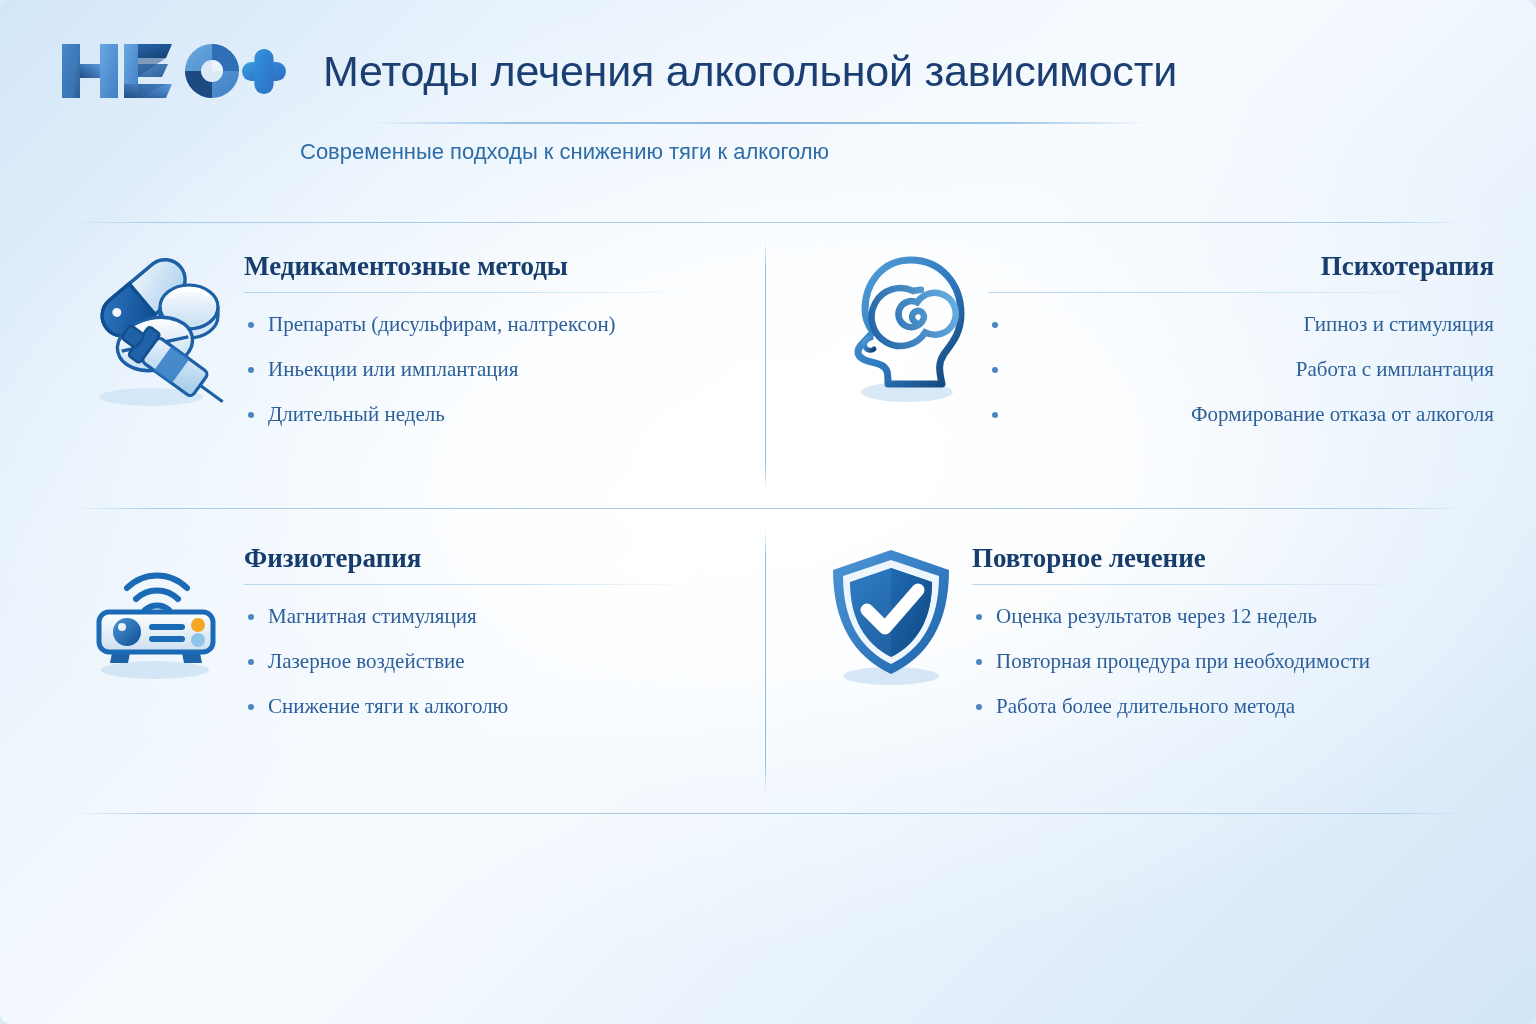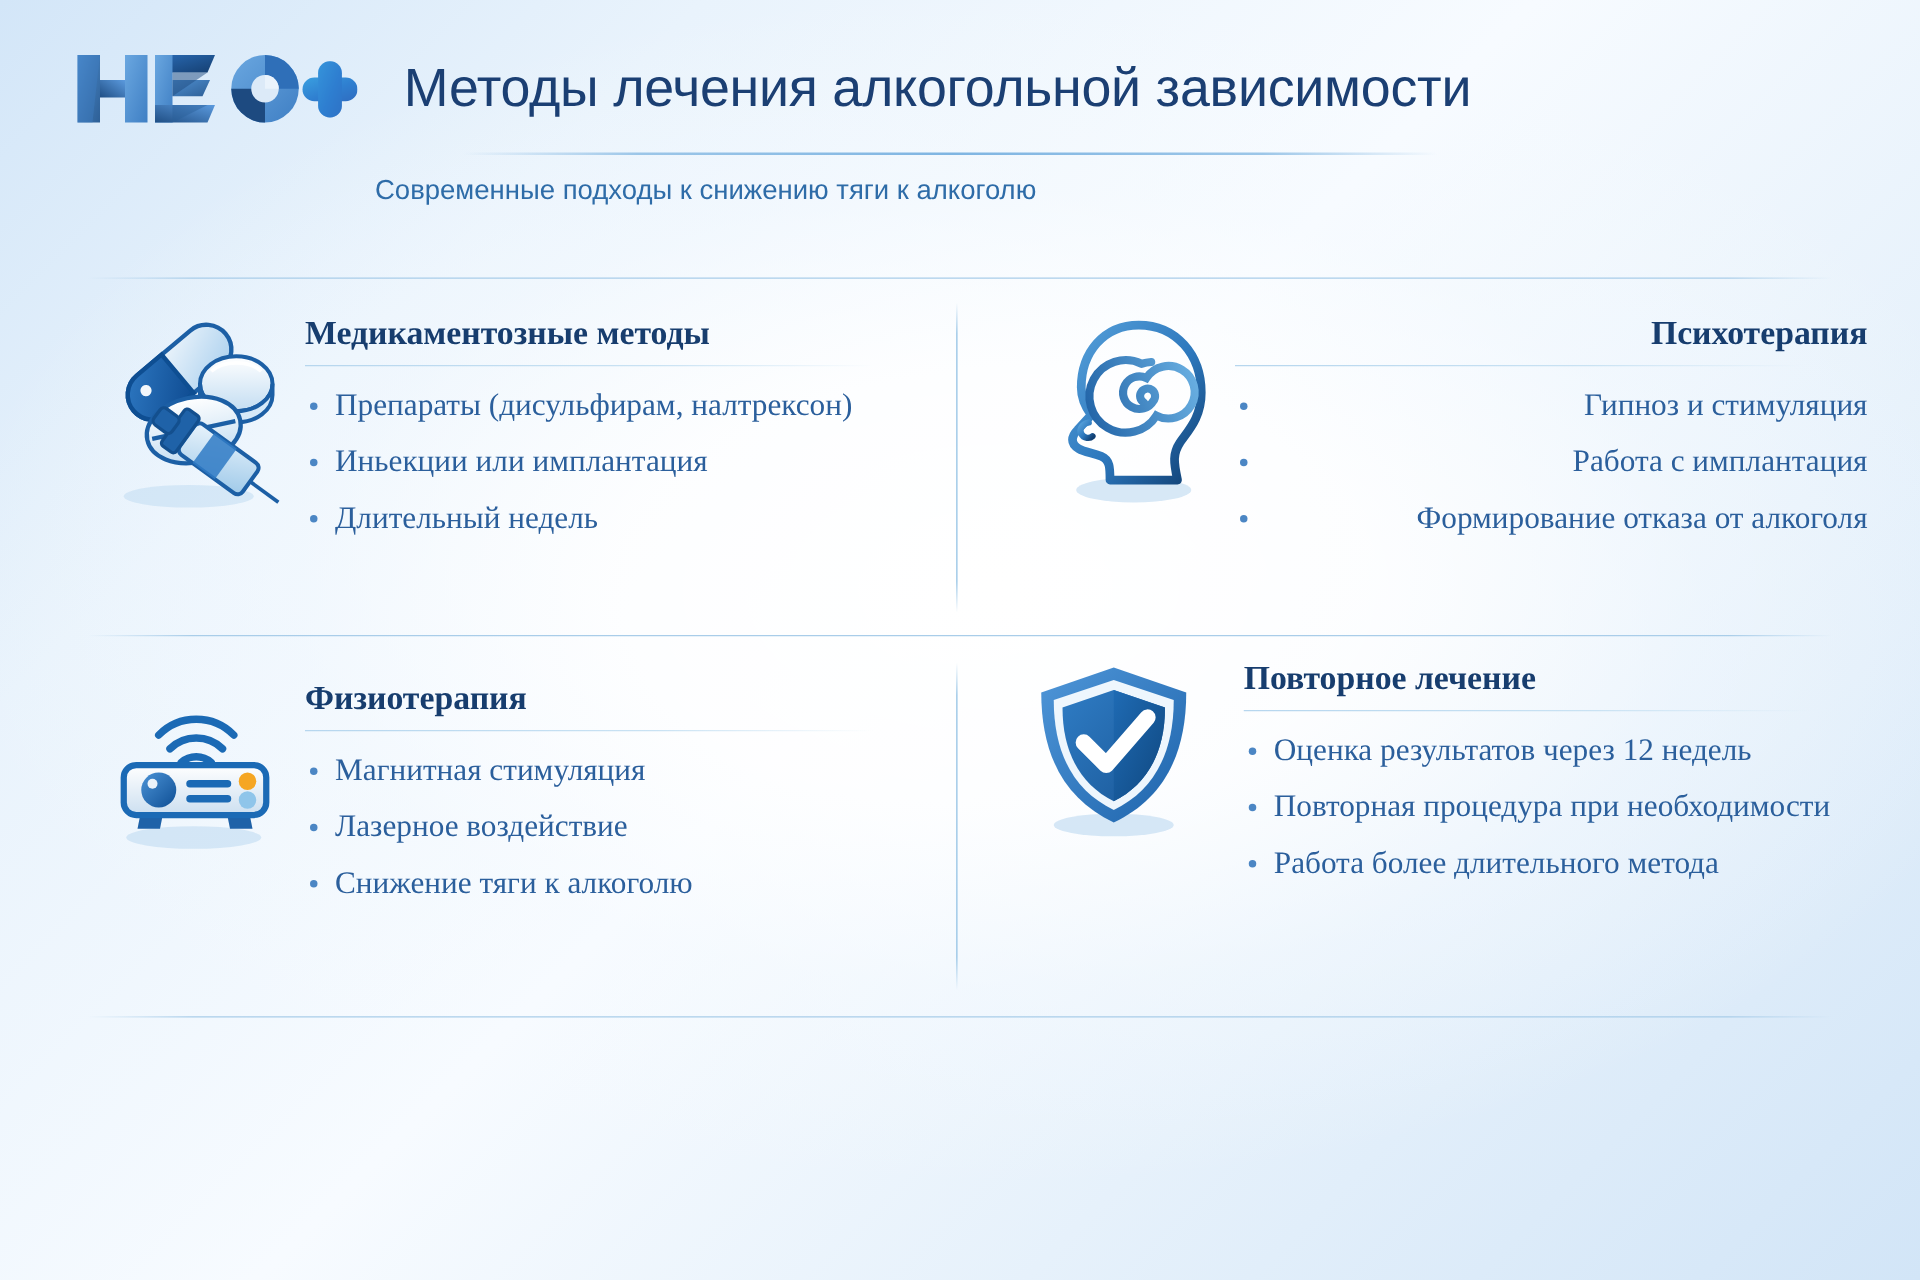--- a/index.html
+++ b/index.html
@@ -7,20 +7,21 @@
     width:1536px;height:1024px;
     font-family:"Liberation Sans","DejaVu Sans",sans-serif;
     overflow:hidden;
     background:#dceaf8;
   }
   #poster{
     position:relative;width:1536px;height:1024px;overflow:hidden;
     background:
       radial-gradient(ellipse 70% 60% at 52% 46%, #ffffff 0%, rgba(255,255,255,0.85) 28%, rgba(247,251,255,0.45) 52%, rgba(235,244,252,0.0) 78%),
       linear-gradient(135deg,#d3e6f8 0%,#e9f3fc 22%,#f7fbff 48%,#e6f1fb 72%,#d2e5f7 100%);
+    border-radius: 11px;
   }
   
   .header{position:absolute;left:0;top:0;width:1536px;height:200px;}
   .logo{position:absolute;left:56px;top:38px;width:230px;height:66px;}
   .title{
     position:absolute;left:300px;top:42px;width:900px;
     text-align:center;
     font-size:43px;line-height:58px;font-weight:400;
     letter-spacing:-0.2px;
     color:#1b3f73;
@@ -46,36 +47,36 @@
     position:absolute;left:765px;width:1px;
     background:linear-gradient(180deg,rgba(150,195,235,0) 0%,#8fc0e4 10%,#8fc0e4 90%,rgba(150,195,235,0) 100%);
   }
   .vline.a{top:242px;height:248px;}
   .vline.b{top:530px;height:262px;}
   
   .card{position:absolute;display:flex;align-items:flex-start;}
   .card.c0{left:78px;top:248px;width:660px;}
   .card.c1{left:834px;top:248px;width:660px;text-align:right;}
   .card.c2{left:78px;top:540px;width:660px;}
-  .card.c3{left:818px;top:524px;width:660px;gap:23px;}
+  .card.c3{left:818px;top:540px;width:660px;}
   .icon-wrap{width:160px;flex:0 0 160px;display:flex;justify-content:center;padding-top:4px;}
   .card.c1 .icon-wrap,.card.c3 .icon-wrap{width:148px;flex:0 0 148px;}
   .card-body{flex:1 1 auto;padding-left:6px;font-family:Liberation Serif, serif;}
   .card-title{
     font-size:27px;line-height:36px;font-weight:700;color:#173d6e;
     white-space:nowrap;margin:0 0 8px 0;
   }
   .card-rule{
     height:1px;width:455px;margin-bottom:18px;
     background:linear-gradient(90deg,#b6d6ee 0%,#c9e2f3 62%,rgba(200,226,243,0) 100%);
   }
   .bullets{list-style:none;margin:0;padding:0;}
   .bullets li{
     position:relative;padding-left:24px;
-    font-size:25px;line-height:27px;color:#2b5f9c;
+    font-size:21px;line-height:27px;color:#2b5f9c;
     margin-bottom:18px;white-space:nowrap;
   }
   .bullets li:last-child{margin-bottom:0;}
   .bullets li::before{
     content:"";position:absolute;left:4px;top:11px;
     width:6px;height:6px;border-radius:50%;background:#4b86c4;
   }
 </style>
 </head>
 <body>

